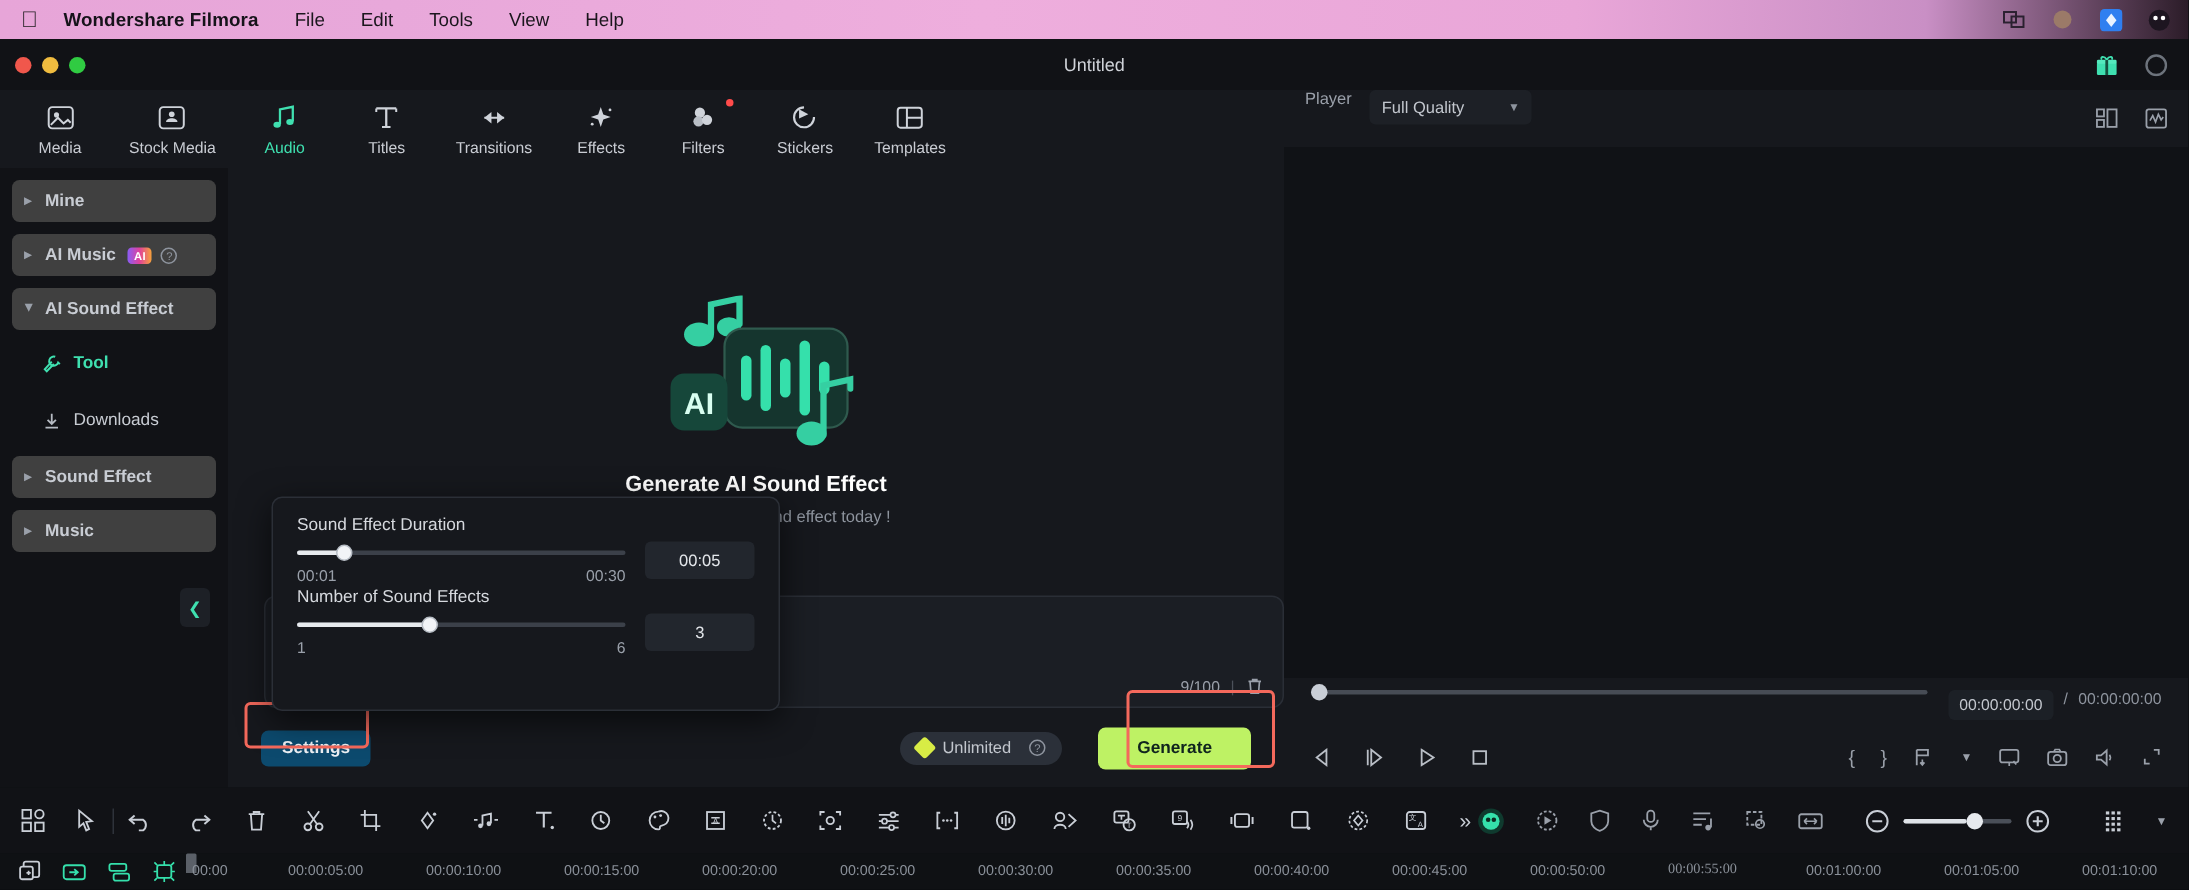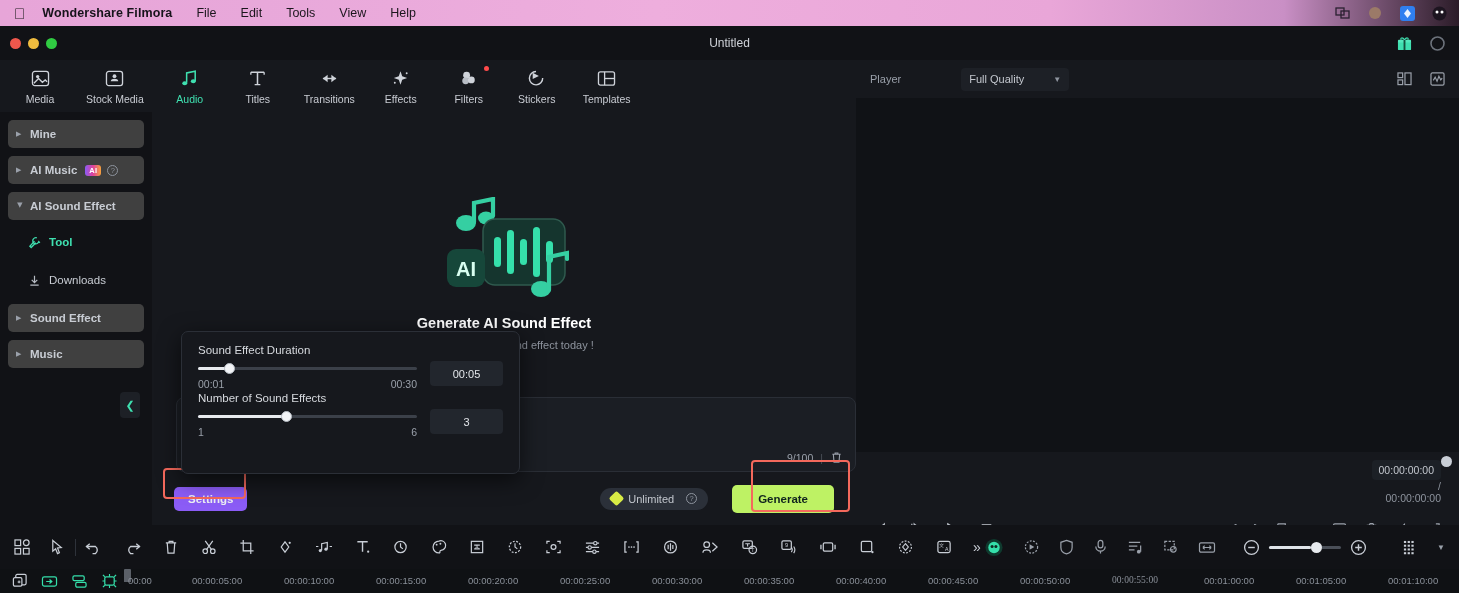--- a/index.html
+++ b/index.html
@@ -99,21 +99,21 @@
   }
   .promptbox .meta {
     position: absolute; right: 12px; bottom: 7px; display: flex; align-items: center; gap: 7px;
     font-size: 10.5px; color: #9aa0aa;
   }
   .botbar {
     position: absolute; left: 0; bottom: 0; width: 704px; height: 53px;
     display: flex; align-items: center; padding: 0 22px;
   }
   .settings-btn {
-    background: #8b5cf6; color: #eceff3; font-size: 11.5px; font-weight: bold;
+    background: #0c4a6e; color: #eceff3; font-size: 11.5px; font-weight: bold;
     padding: 6px 14px; border-radius: 5px; cursor: pointer;
   }
   .hl-box { position: absolute; border: 2px solid #f4695c; border-radius: 4px; pointer-events: none; }
   .unlimited {
     margin-left: auto; display: flex; align-items: center; gap: 6px;
     background: #2b3039; border-radius: 13px; padding: 5px 11px; font-size: 11px; color: #c2c6cd;
     cursor: pointer;
   }
   .diamond { width: 11px; height: 11px; background: #d8ec45; transform: rotate(45deg); border-radius: 2px; }
   .generate-btn {
@@ -138,31 +138,31 @@
   }
   .srange { display: flex; justify-content: space-between; font-size: 10.5px; color: #9aa0aa; margin-top: 8px; }
   .sval {
     width: 76px; height: 25px; background: #22262d; border-radius: 4px;
     display: flex; align-items: center; justify-content: center;
     font-size: 11px; color: #e3e6ea; margin-top: -6px;
   }
 
   
   .player { position: absolute; top: 60px; left: 856px; width: 603px; height: 465px; background: #16181d; }
-  .ph { height: 38px; display: flex; align-items: center; padding: 0 14px; gap: 48px; }
+  .ph { height: 38px; display: flex; padding: 0 14px; }
   .ph .plabel { font-size: 11px; color: #9aa0aa; margin-right: 12px; }
   .qsel {
     width: 108px; height: 23px; background: #1d2026; border-radius: 4px;
     display: flex; align-items: center; justify-content: space-between;
     padding: 0 8px; font-size: 11px; color: #c3c7ce; cursor: pointer;
   }
   .ph .pr { margin-left: auto; display: flex; align-items: center; gap: 18px; }
   .canvas { position: absolute; top: 38px; left: 0; width: 603px; height: 354px; background: #101216; }
   .pctl { position: absolute; top: 400px; left: 0; width: 603px; padding: 0 18px; }
-  .seek { display: flex; align-items: flex-end; flex-direction: column; }
+  .seek { display: flex; align-items: flex-start; }
   .seek-track { position: relative; flex: 1; height: 3px; background: #474c55; border-radius: 2px; }
   .seek-thumb { position: absolute; left: 0; top: -4px; width: 11px; height: 11px; border-radius: 50%; background: #c9ced6; }
   .tc { font-size: 10.5px; color: #c3c7ce; background: #1c2026; border-radius: 4px; padding: 4px 7px; margin-left: 14px; }
   .tc2 { font-size: 10.5px; color: #8e949e; margin-left: 7px; }
   .pbtns { display: flex; align-items: center; gap: 20px; margin-top: 17px; }
   .pbtns .rgt { margin-left: auto; display: flex; align-items: center; gap: 17px; }
 
   
   .tltools {
     position: absolute; top: 525px; left: 0; width: 1459px; height: 44px;

